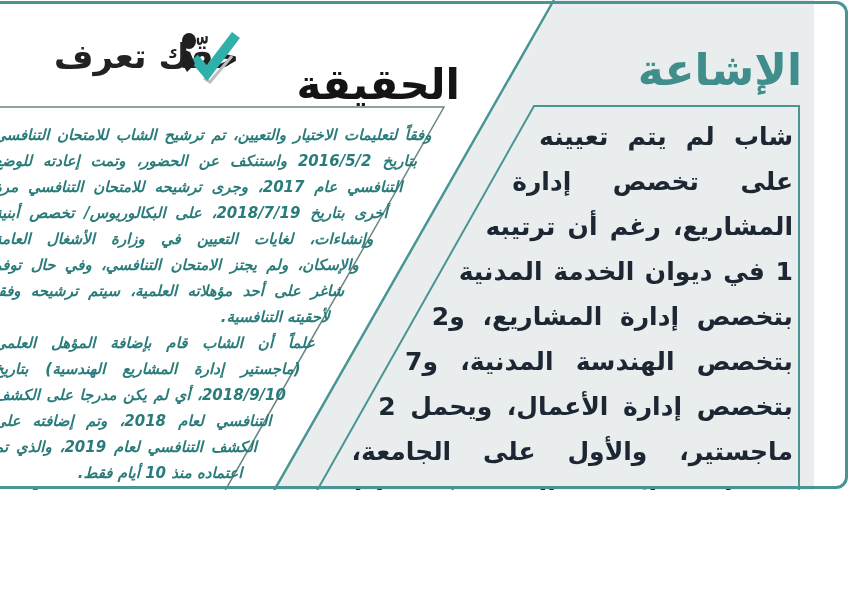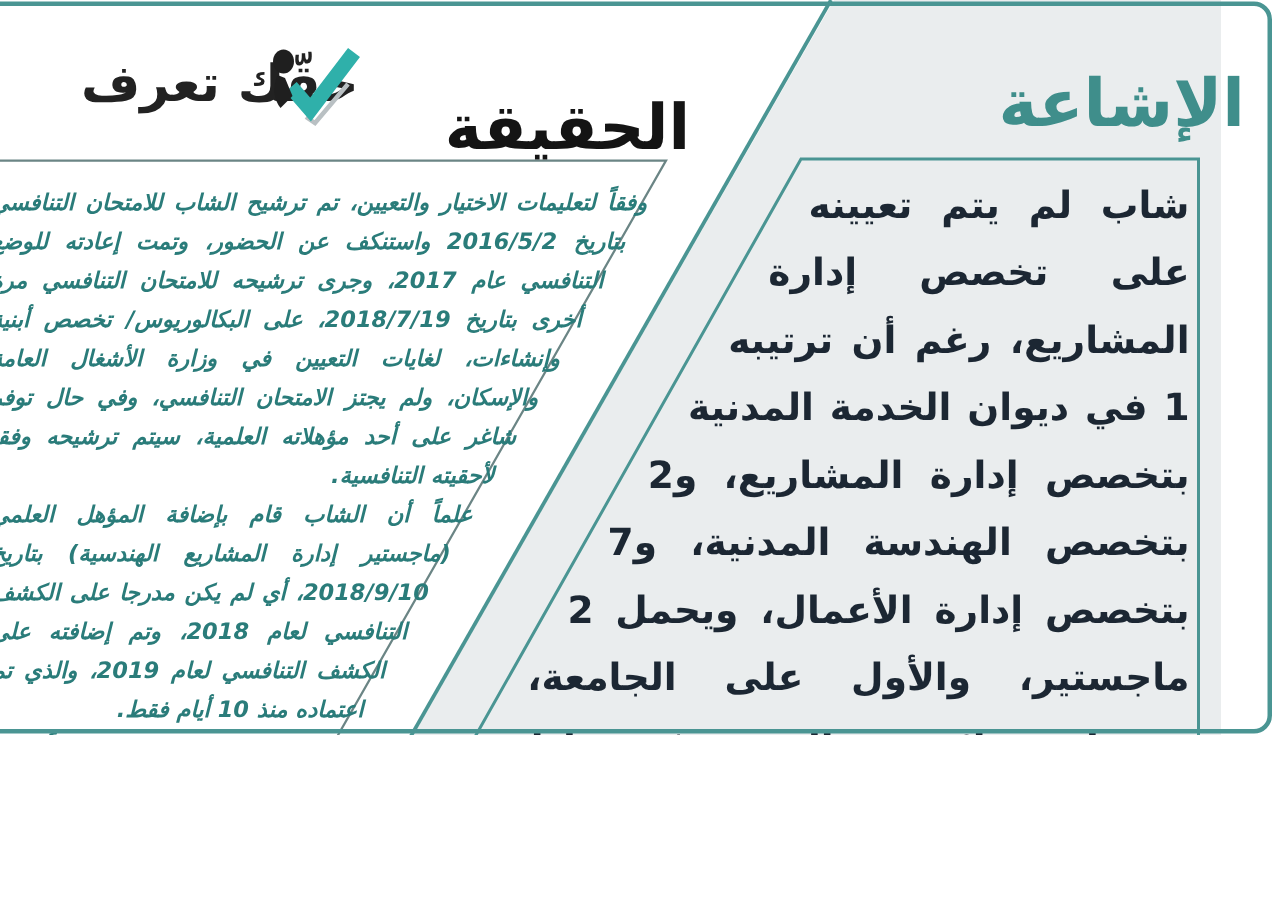--- a/index.html
+++ b/index.html
@@ -20,21 +20,21 @@
   
   .brand{position:absolute;top:10px;right:608px;left:40px;height:80px;z-index:3;}
   .brand-title{
     position:absolute;top:26px;left:50px;
     font-size:34px;font-weight:bold;color:#222;white-space:nowrap;direction:rtl;
   }
   .brand-icon{position:absolute;top:18px;left:168px;}
   
   .rumor-title{
     position:absolute;top:44px;right:20px;width:220px;z-index:3;
-    font-size:44px;font-weight:bold;color:#3f8e8b;
+    font-size:44px;font-weight:bold;color:#3f8e8b;text-align:center;
   }
   .truth-title{
     position:absolute;top:60px;left:336px;width:160px;z-index:3;
     font-size:42px;font-weight:bold;color:#141414;text-align:center;
   }
   
   .rumor-body{
     position:absolute;top:114px;left:325px;width:504px;height:330px;z-index:3;
     font-size:25px;line-height:45px;font-weight:bold;color:#1c2733;
     text-align:justify;direction:rtl;

